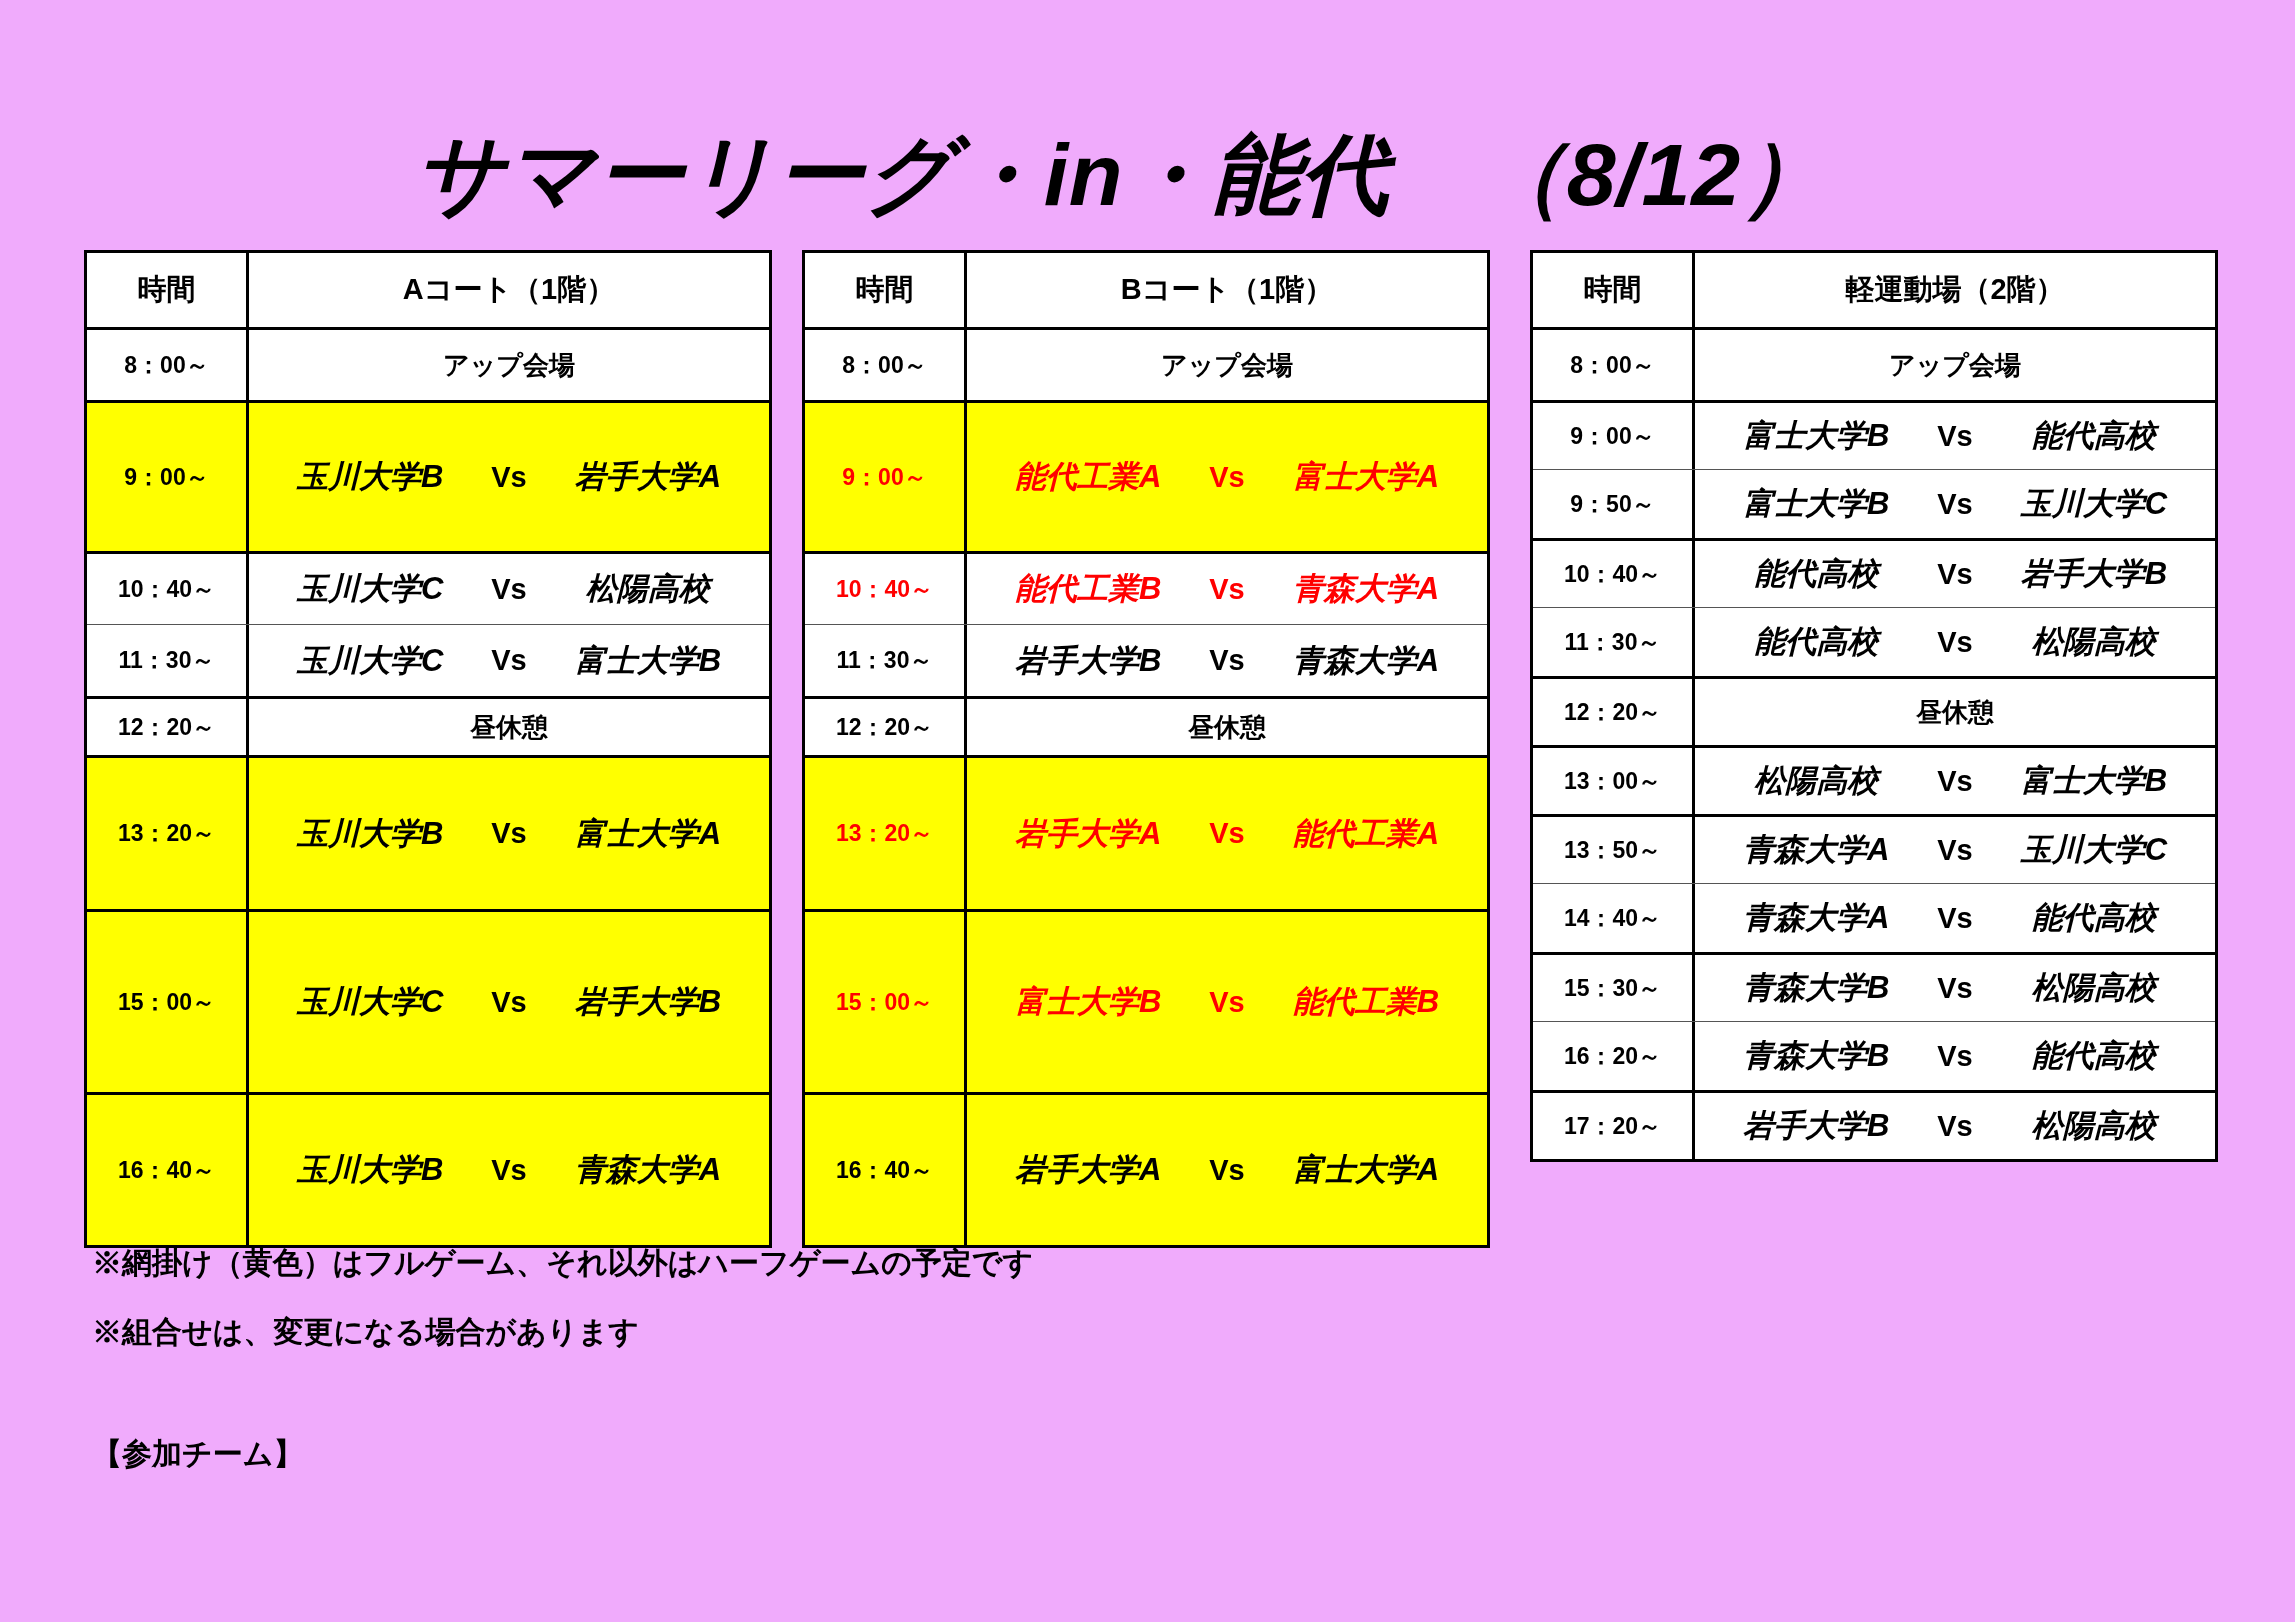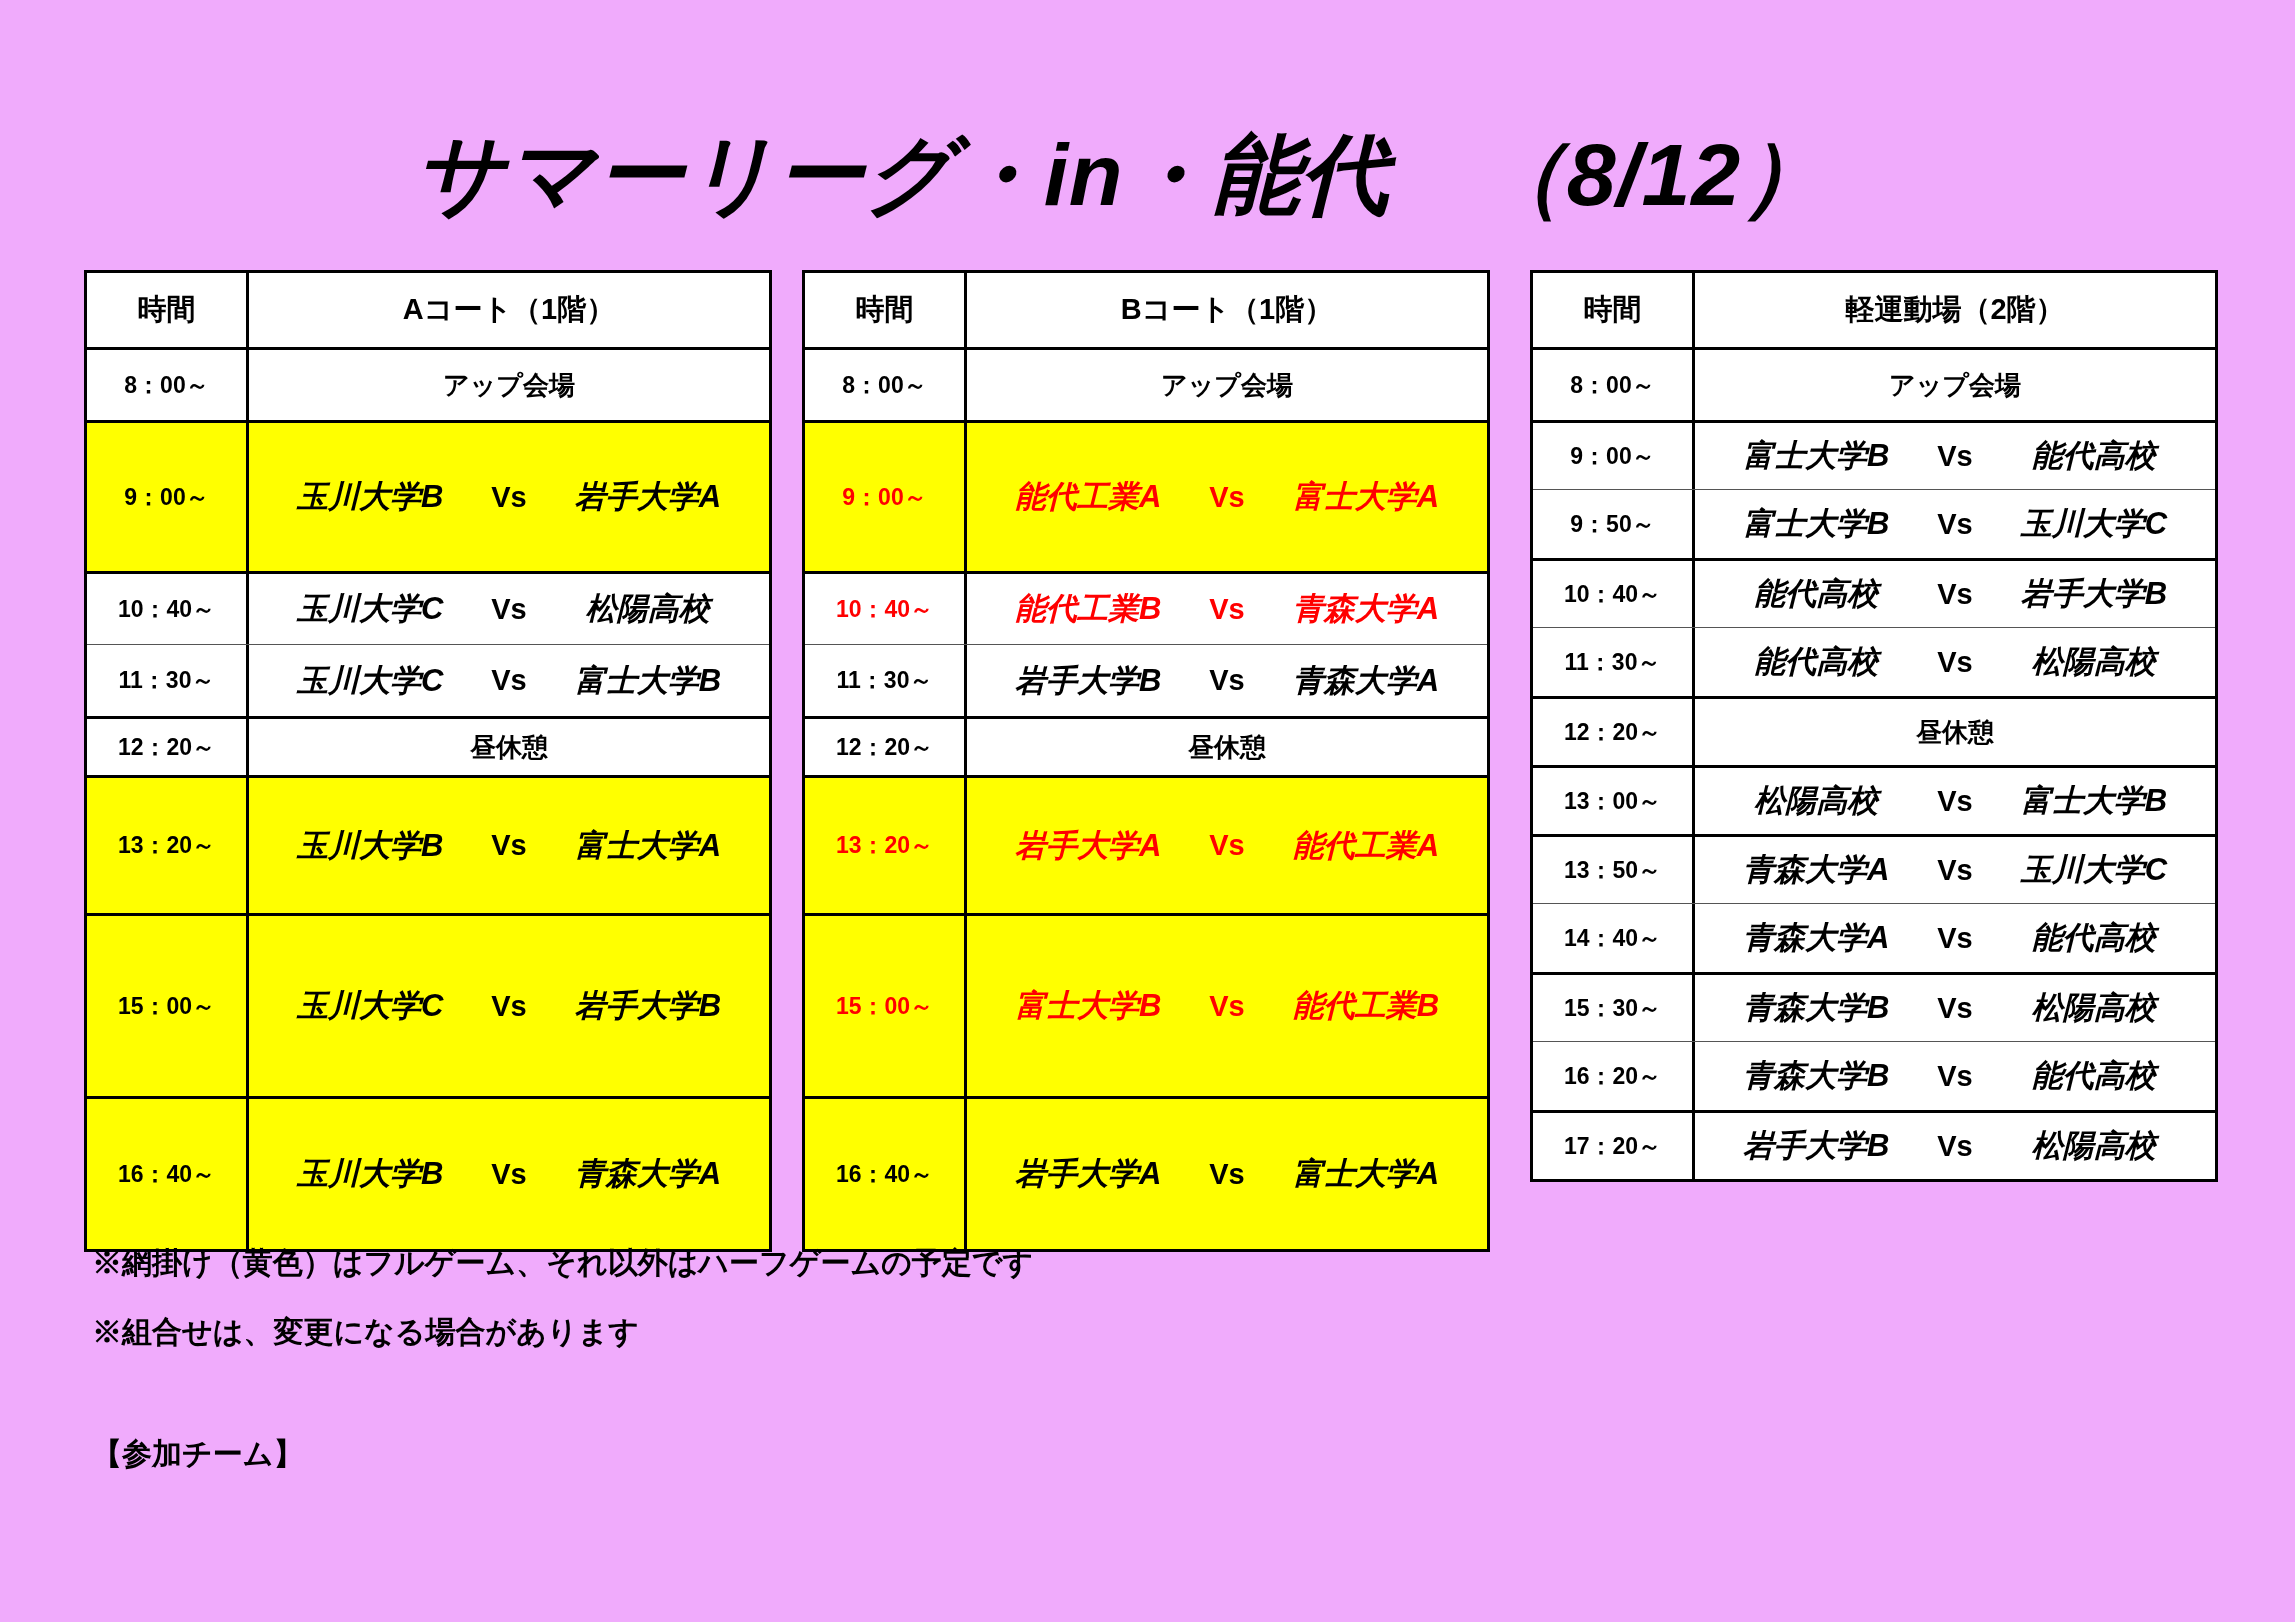--- a/index.html
+++ b/index.html
@@ -17,21 +17,21 @@
     top:116px;left:0;width:2244px;
     text-align:center;
     font-size:88px;
     font-style:italic;
     font-weight:bold;
     letter-spacing:0.7px;
     white-space:nowrap;
   }
   .sched{
     position:absolute;
-    top:270px;
+    top:250px;
     width:682px;
     border:3.9px solid #000;
     background:#fff;
   }
   .t-a{left:84px;}
   .t-b{left:802px;}
   .t-c{left:1530px;}
   .row{
     display:flex;
     box-sizing:border-box;
@@ -40,21 +40,21 @@
   }
   .row.first{border-top:none;}
   .row.thin{border-top:1.3px solid #555;}
   .row.yl{background:#ffff00;}
   .h-head{height:74px;}
   .h-up{height:73px;}
   .h-y1{height:151px;}
   .h-n1{height:73px;}
   .h-n2{height:72px;}
   .h-lunch{height:59px;}
-  .h-y2{height:138px;}
+  .h-y2{height:154px;}
   .h-y3{height:183px;}
   .h-y4{height:153px;}
   .h-c{height:69px;}
   .cell-time{
     flex:0 0 162px;
     box-sizing:border-box;
     border-right:3.3px solid #000;
     display:flex;align-items:center;justify-content:center;
     font-size:23px;
     white-space:nowrap;

